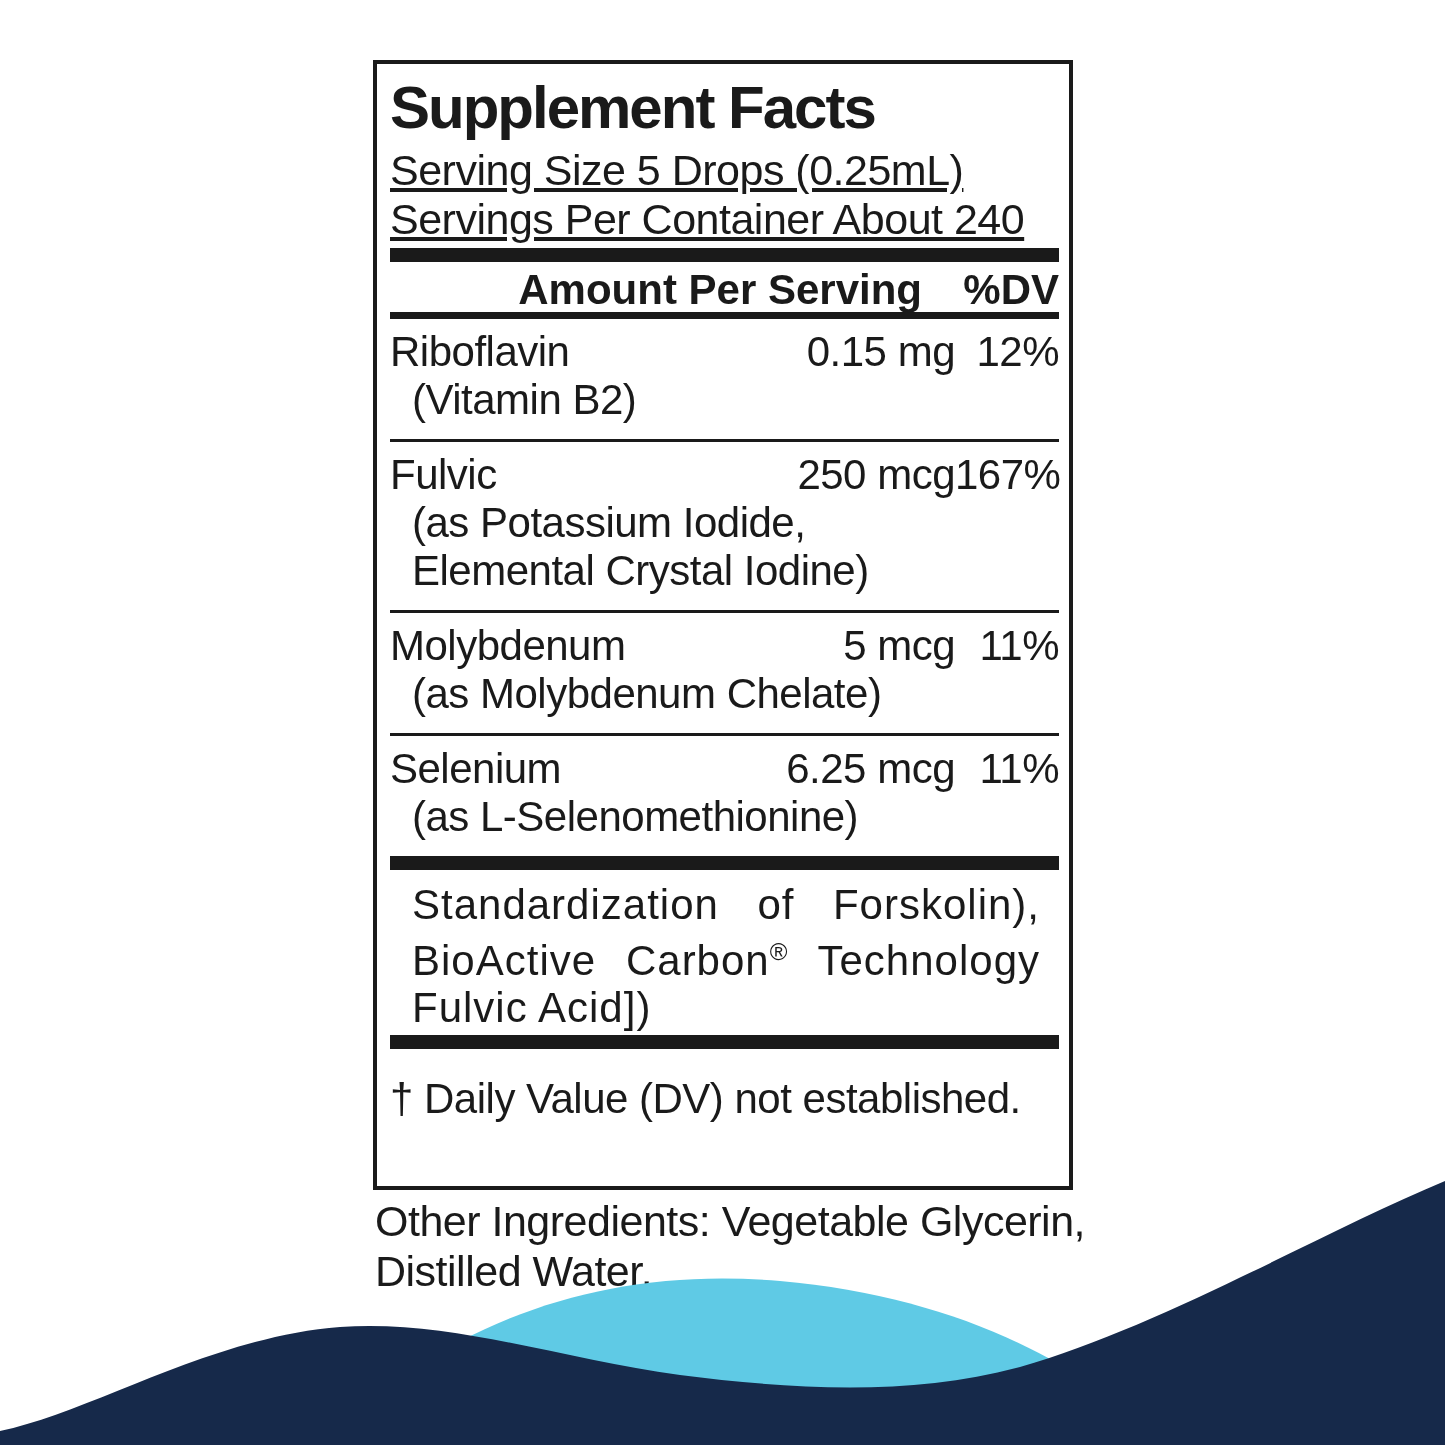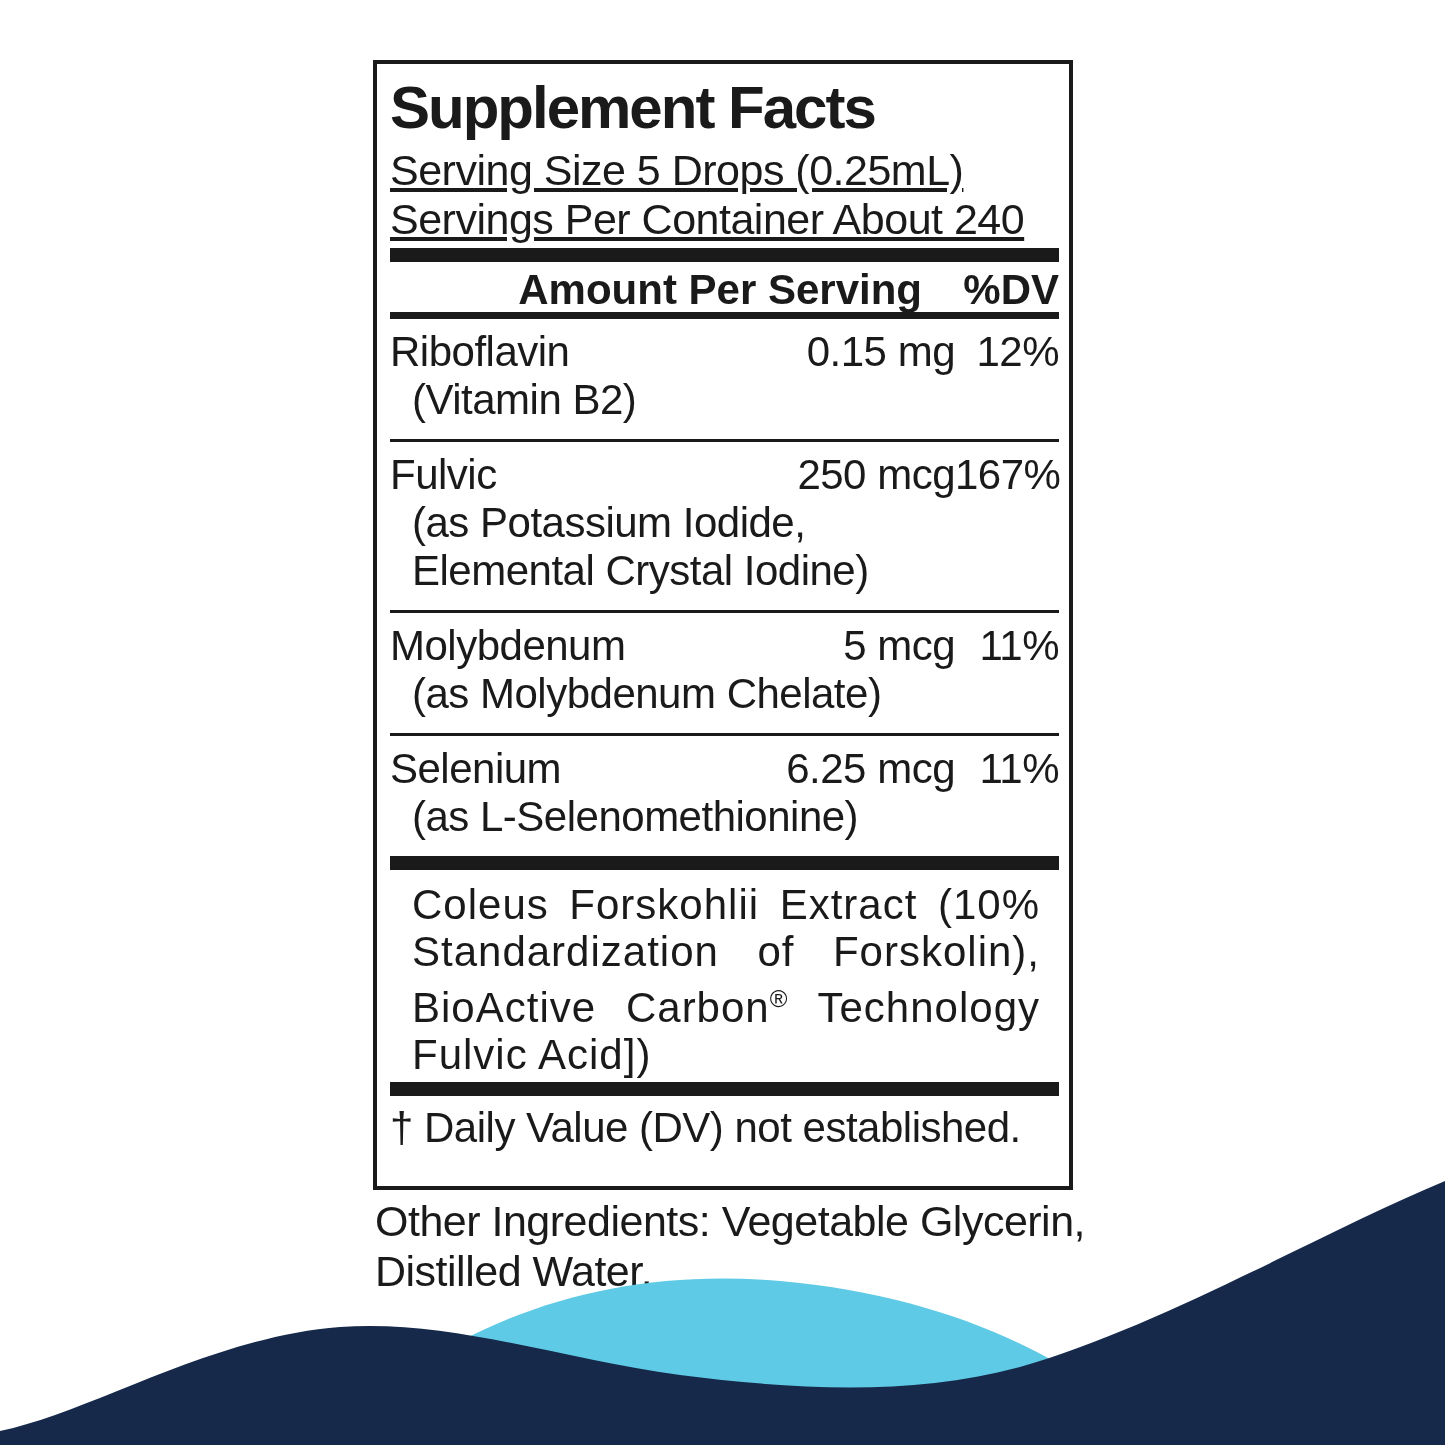--- a/index.html
+++ b/index.html
@@ -82,21 +82,21 @@
   }
   .blend-line.justify {
     text-align: justify;
     text-align-last: justify;
   }
   .blend-line sup { font-size: 24px; }
 
   .footnote {
     font-size: 42px;
     line-height: 44px;
-    padding-top: 10px;
+    padding-top: 28px;
     letter-spacing: -0.5px;
   }
 
   
   .other-ingredients {
     position: absolute;
     left: 375px; top: 1196px;
     width: 740px;
     font-size: 43px;
     line-height: 50px;
@@ -176,21 +176,20 @@
     <div>
             <div class="detail">(as L-Selenomethionine)</div>
           </div>
   </div>
 </div>
 
     <div class="bar"></div>
 
     <div class="blend-row">
       <div>
-          <div class="blend-line justify">Coleus Forskohlii Extract (10%</div>
           <div class="blend-line justify">Standardization of Forskolin),</div>
           <div class="blend-line justify">BioActive Carbon<sup>®</sup> Technology</div>
           <div class="blend-line">Fulvic Acid])</div>
         </div>
     </div>
 
     <div class="bar"></div>
 
     <div class="footnote">† Daily Value (DV) not established.</div>
   </div>

